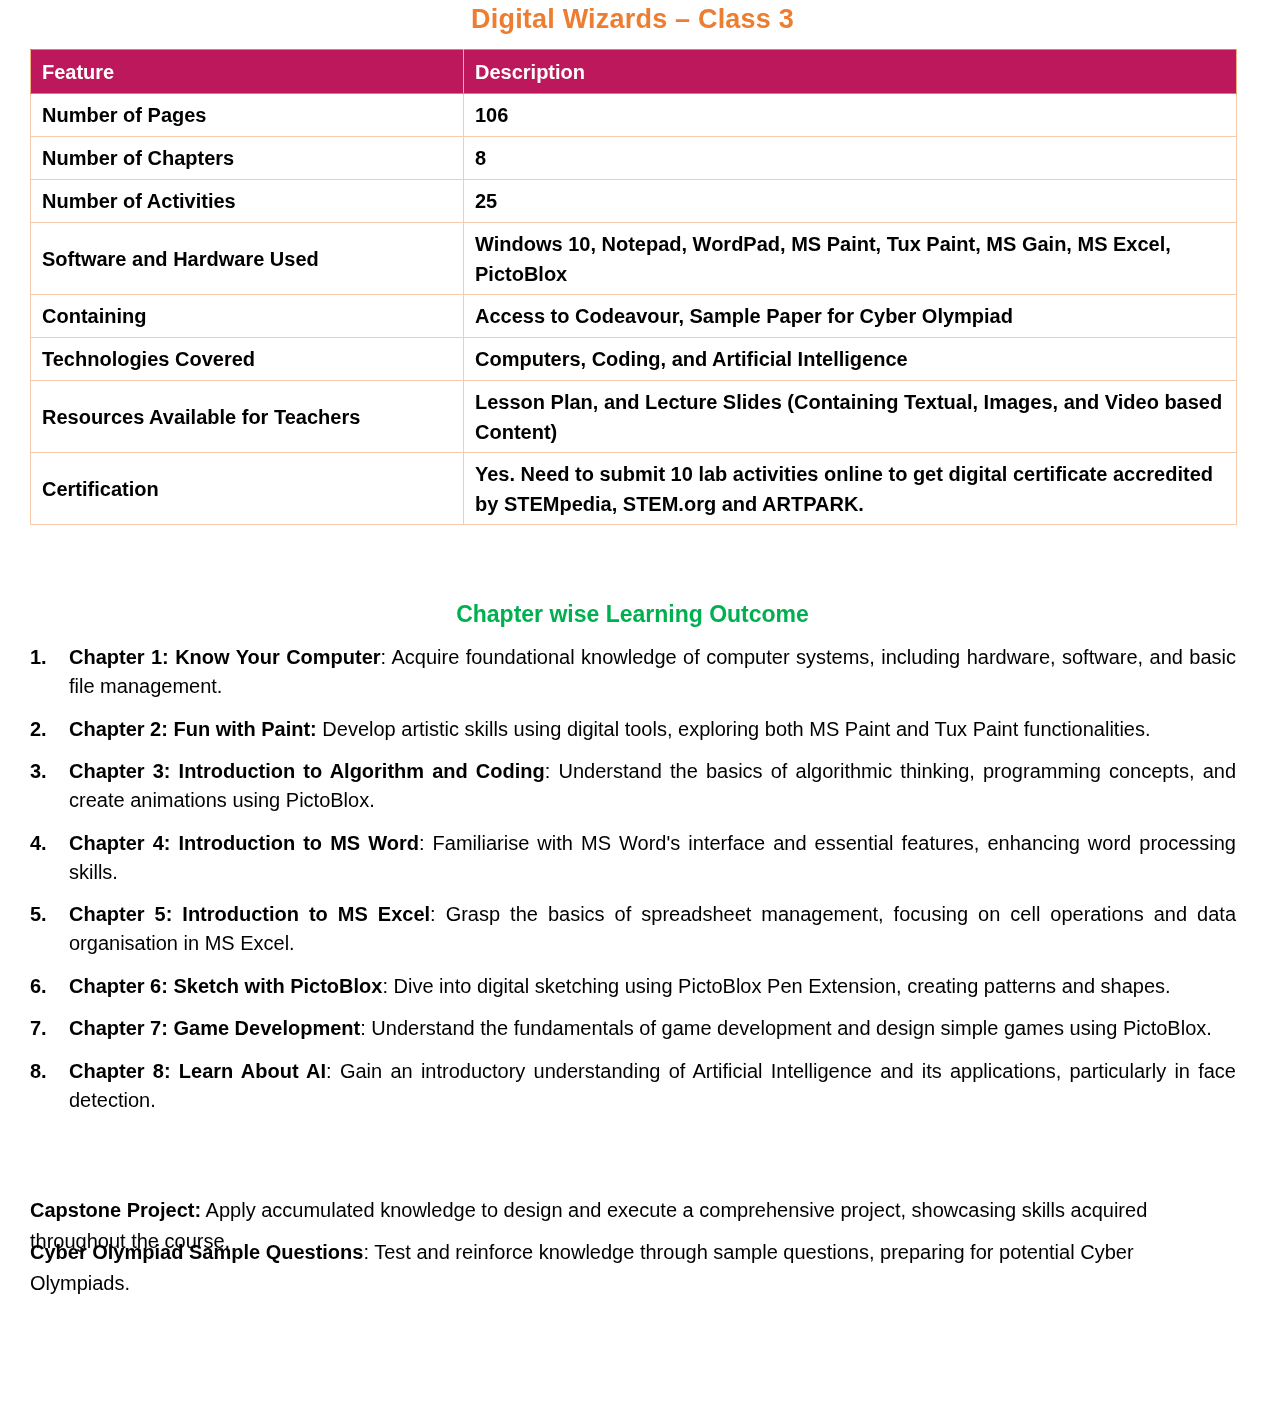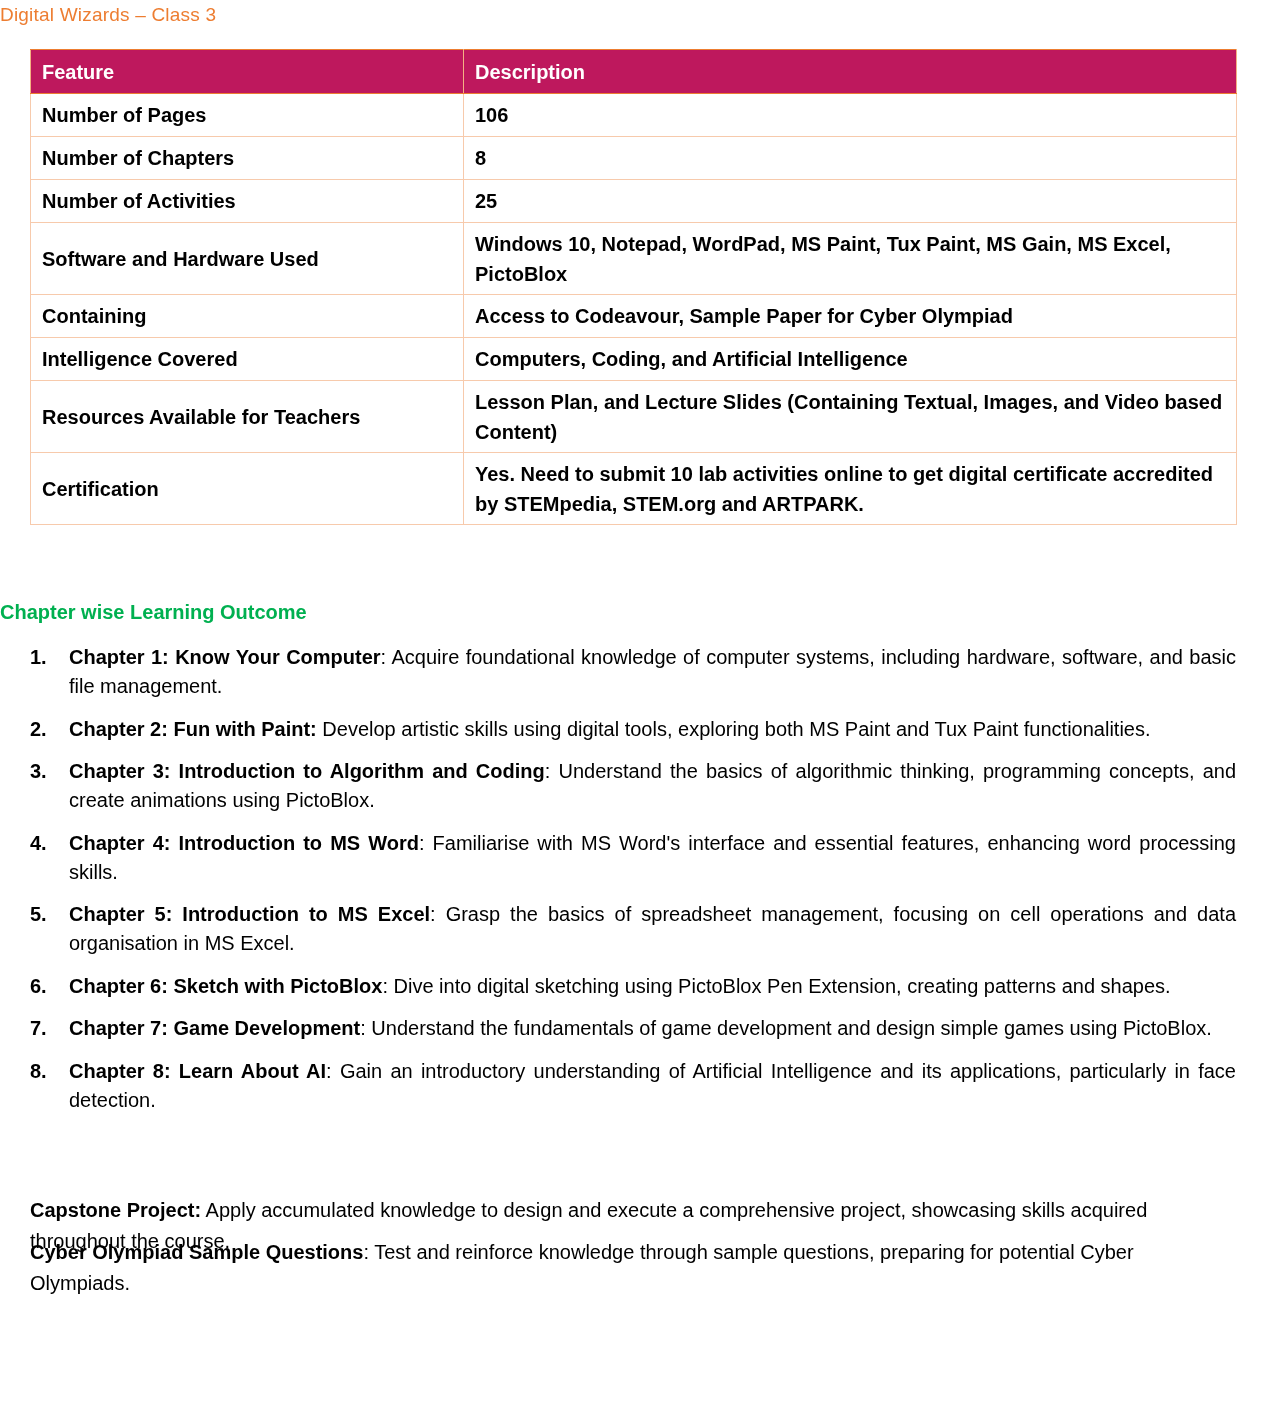--- a/index.html
+++ b/index.html
@@ -3,41 +3,41 @@
   <meta charset="utf-8">
   <style>
     html, body { margin: 0; padding: 0; background: #ffffff; }
     body {
       width: 1276px; height: 1428px; overflow: hidden; position: relative;
       font-family: "Liberation Sans", "DejaVu Sans", sans-serif;
       color: #000000;
     }
     .title {
       position: absolute; left: 0; top: 4px; width: 1265px;
-      text-align: left; font-weight: normal; font-size: 19px;
+      text-align: center; font-weight: bold; font-size: 27px;
       color: #ed7d31; letter-spacing: 0.2px;
     }
     table.features {
       position: absolute; left: 30px; top: 49px; width: 1207px;
       border-collapse: collapse; font-size: 20px;
     }
     table.features th, table.features td {
       border: 1.5px solid #f7caac; padding: 0 11px; text-align: left;
       vertical-align: middle; line-height: 30px; font-weight: bold;
     }
     table.features th {
       background: #be185d; color: #ffffff; font-weight: bold;
       height: 43px; border-color: #ed7d31 #f4b183;
     }
     table.features td.feat { width: 410px; font-weight: bold; }
     table.features tr.single td { height: 42px; }
     table.features tr.double td { height: 71px; }
     .section-title {
       position: absolute; left: 0; top: 601px; width: 1265px;
-      text-align: left; font-weight: bold; font-size: 20px; color: #00b050;
+      text-align: center; font-weight: bold; font-size: 23px; color: #00b050;
     }
     ol.chapters {
       position: absolute; left: 30px; top: 643px; width: 1206px;
       margin: 0; padding: 0; list-style: none; font-size: 20px;
     }
     ol.chapters li {
       position: relative; padding-left: 39px; line-height: 29px;
       margin-bottom: 13.5px; text-align: justify;
     }
     ol.chapters li .num {
@@ -78,21 +78,21 @@
     </tr>
     <tr class="double">
       <td class="feat">Software and Hardware Used</td>
       <td>Windows 10, Notepad, WordPad, MS Paint, Tux Paint, MS Gain, MS Excel, PictoBlox</td>
     </tr>
     <tr class="single">
       <td class="feat">Containing</td>
       <td>Access to Codeavour, Sample Paper for Cyber Olympiad</td>
     </tr>
     <tr class="single">
-      <td class="feat">Intelligence Covered</td>
+      <td class="feat">Technologies Covered</td>
       <td>Computers, Coding, and Artificial Intelligence</td>
     </tr>
     <tr class="double">
       <td class="feat">Resources Available for Teachers</td>
       <td>Lesson Plan, and Lecture Slides (Containing Textual, Images, and Video based Content)</td>
     </tr>
     <tr class="double">
       <td class="feat">Certification</td>
       <td>Yes. Need to submit 10 lab activities online to get digital certificate accredited by  STEMpedia, STEM.org and ARTPARK.</td>
     </tr>

